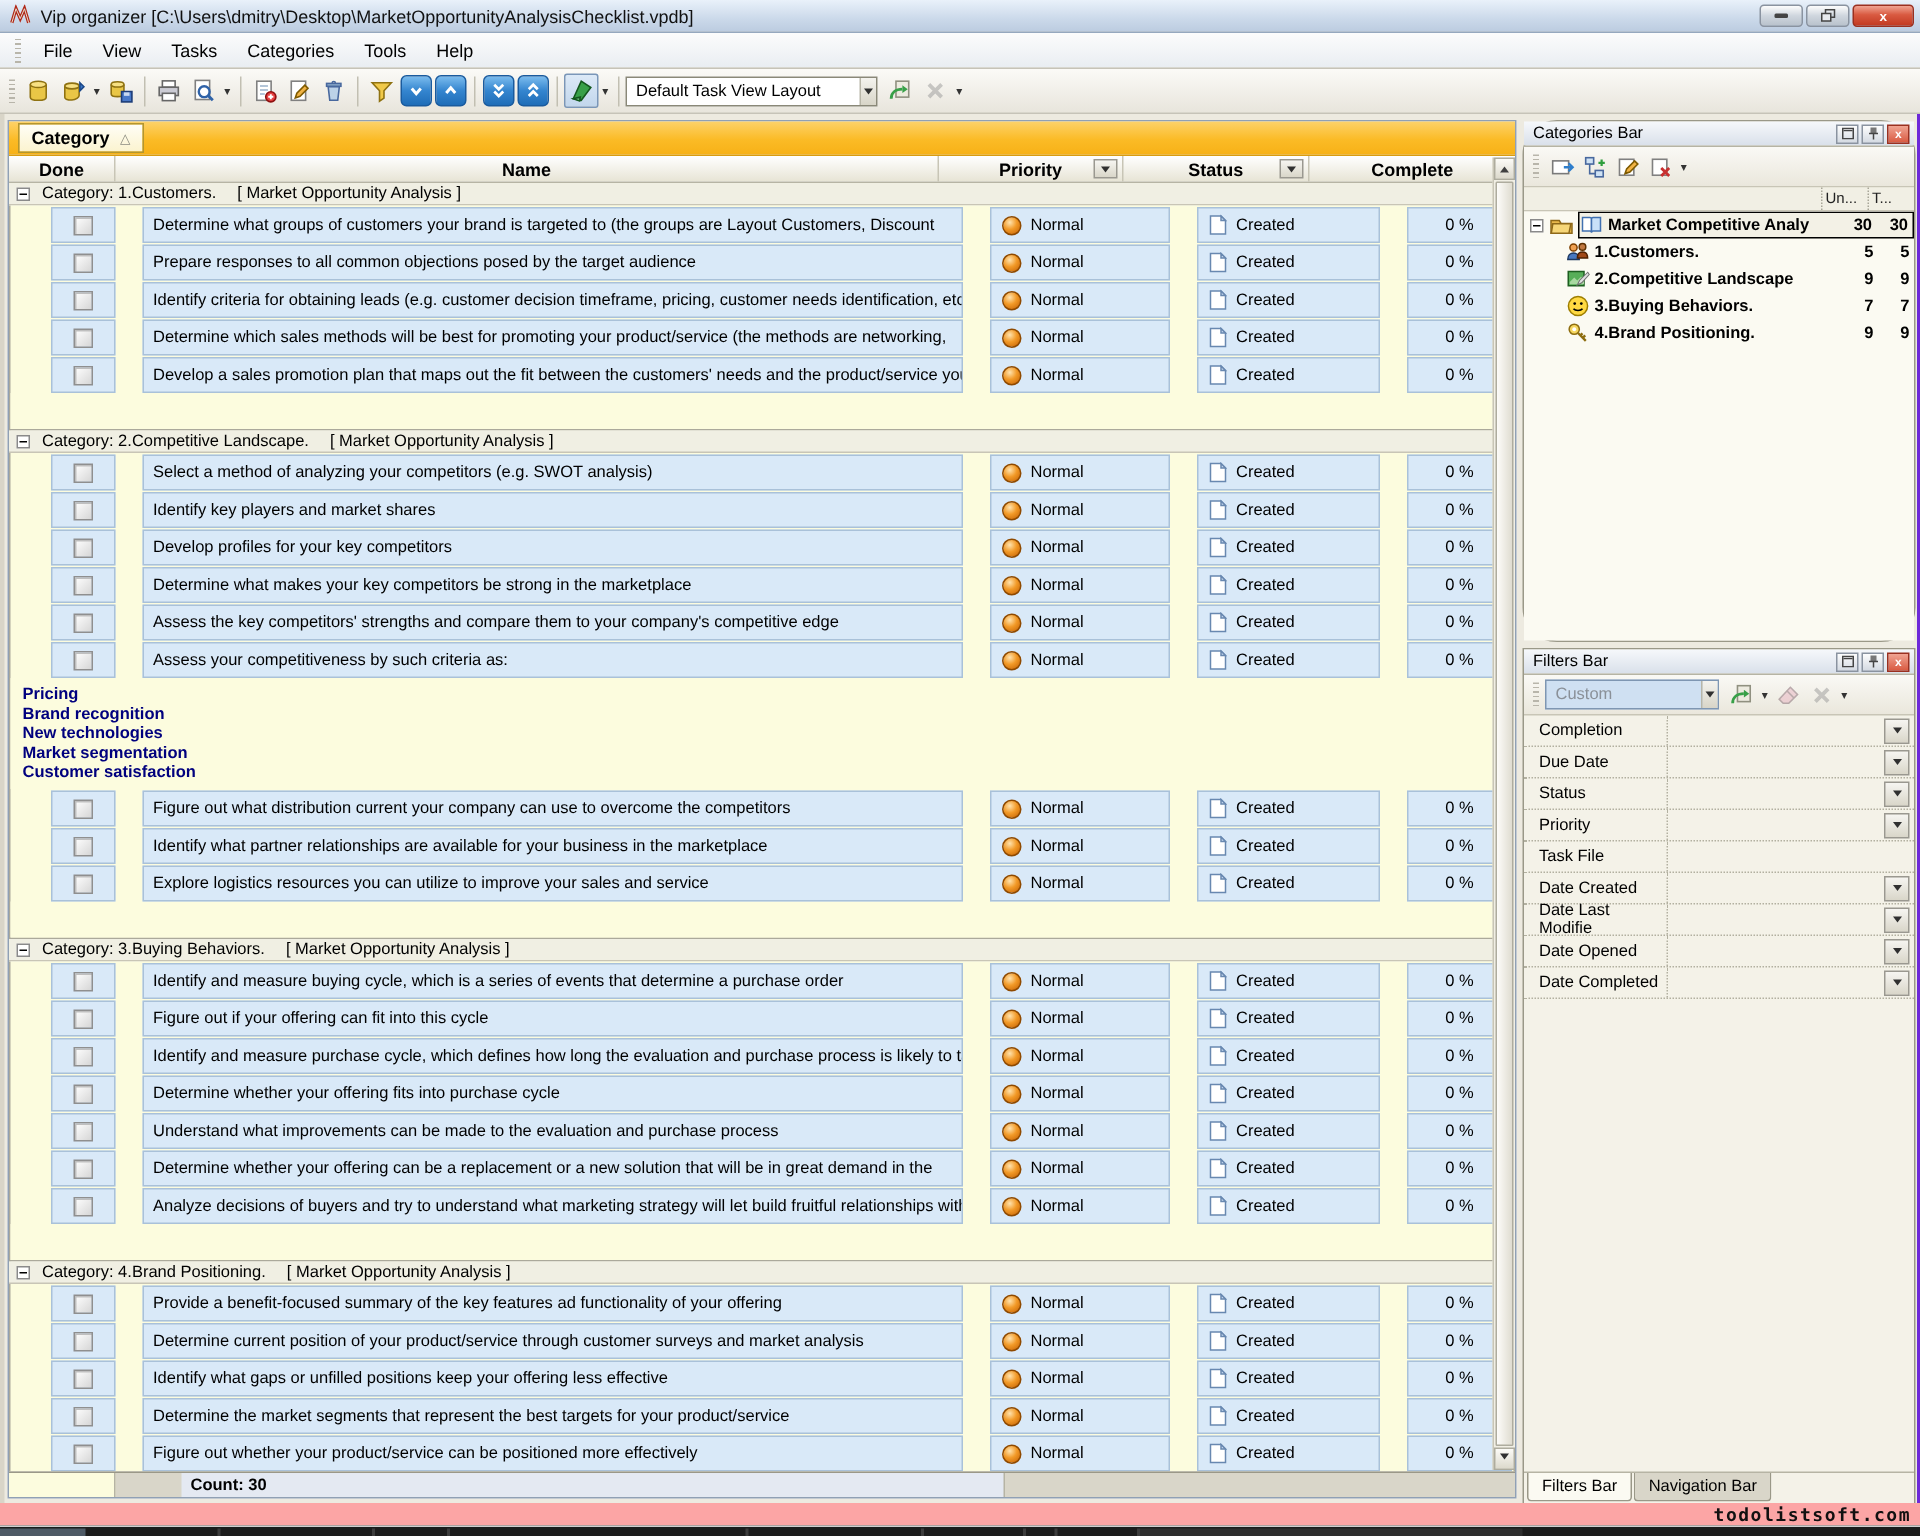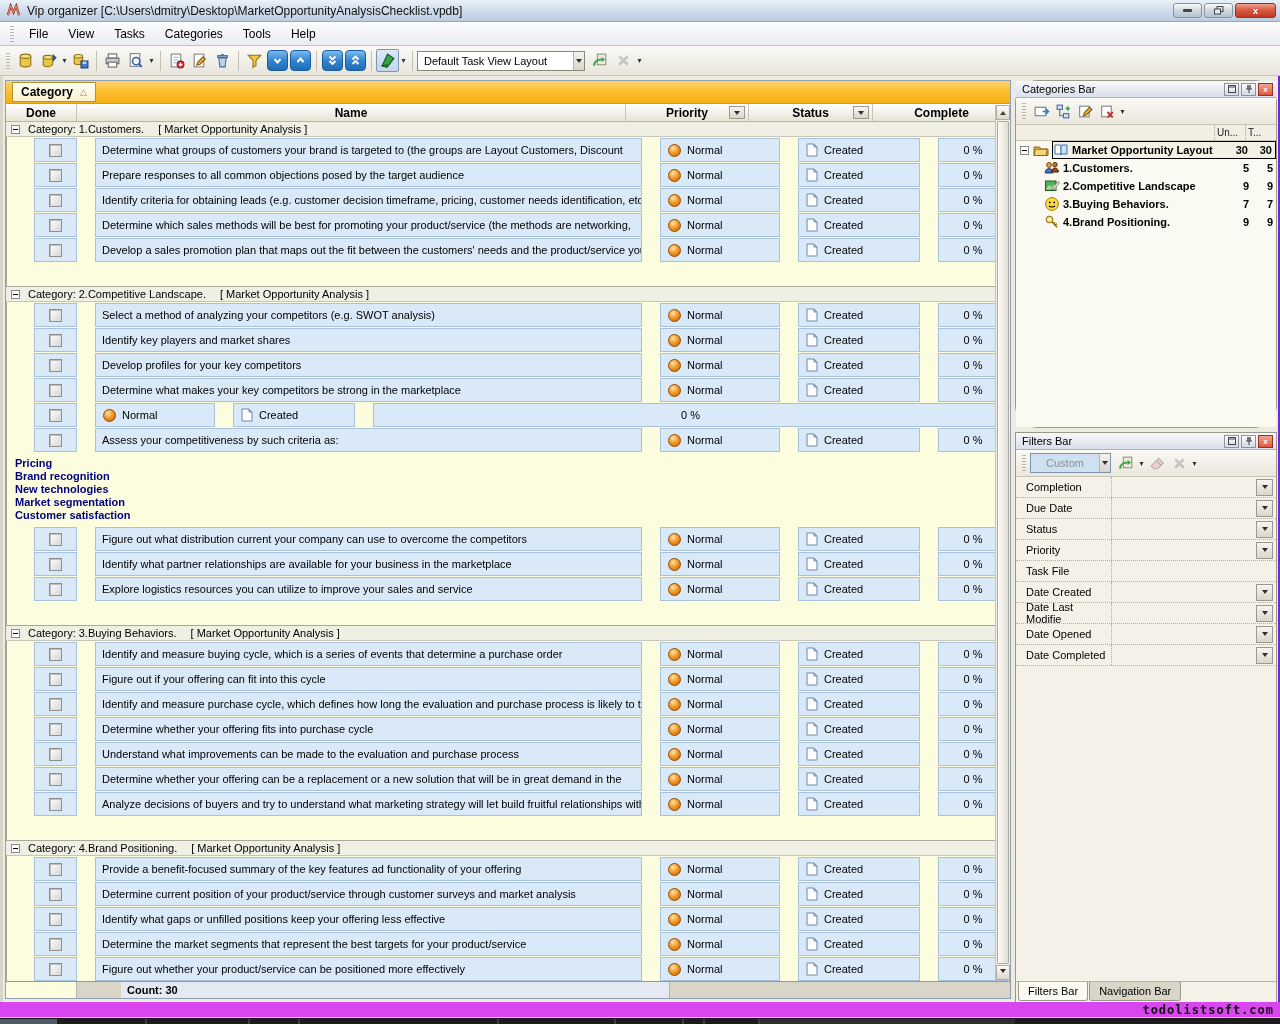--- a/index.html
+++ b/index.html
@@ -102,21 +102,21 @@
   .f-row { height:21px; display:flex; align-items:center; border-bottom:1px dotted #B2B0A0; font-size:11px; }
   .f-label { width:96px; padding-left:10px; border-right:1px dotted #B2B0A0; align-self:stretch; display:flex; align-items:center; }
   .f-val { flex:1; align-self:stretch; }
   .f-drop { width:17px; height:17px; margin-right:3px; border:1px solid #9A9890; background:linear-gradient(#F6F5F1,#D9D6C9); display:flex; align-items:center; justify-content:center; }
   .f-empty { flex:1; }
   .ptabs { height:22px; display:flex; align-items:flex-start; border-top:1px solid #B6B4A4; background:#F4F2E8; padding-left:2px; }
   .ptab { padding:3px 9px; font-size:11px; border:1px solid #9A9888; border-top:none; border-radius:0 0 3px 3px; background:#D9D6C9; margin-right:1px; }
   .ptab.active { background:#FBFAF2; }
 
   
-  .footer { position:absolute; top:1002px; left:0; width:1280px; height:15px; background:#d946ef; display:flex; align-items:flex-end; justify-content:flex-end; padding-right:6px; font-family:"DejaVu Sans Mono", monospace; font-weight:bold; font-size:12px; letter-spacing:1px; color:#111; }
+  .footer { position:absolute; top:1002px; left:0; width:1280px; height:15px; background:#fca5a5; display:flex; align-items:flex-end; justify-content:flex-end; padding-right:6px; font-family:"DejaVu Sans Mono", monospace; font-weight:bold; font-size:12px; letter-spacing:1px; color:#111; }
   .taskbar { position:absolute; top:1017px; left:0; width:1280px; height:7px; background:#1C1C1C; border-top:1px solid #CFCFCF; }
   .taskbar .seg { position:absolute; top:1px; bottom:0; background:#4E5A66; }
   .taskbar .div { position:absolute; top:1px; bottom:0; width:2px; background:#3C3C3C; }
 </style>
 </head>
 <body>
 
 <div class="titlebar">
   <svg class="app-icon" viewBox="0 0 16 16">
       <path d="M2 13L5 3l3 7 3-7 3 10" fill="none" stroke="#B02818" stroke-width="2.4"></path>
@@ -509,20 +509,23 @@
               </svg>
               <span>Created</span>
             </div>
             <div class="cell comp">
               <span>0 %</span>
             </div>
           </div>
           <div class="trow">
             <div class="cell done">
               <div class="cb"></div>
+            </div>
+            <div class="cell name">
+              <span>Assess the key competitors' strengths and compare them to your company's competitive edge</span>
             </div>
             <div class="cell pri">
               <div class="ball"></div>
               <span>Normal</span>
             </div>
             <div class="cell status">
               <svg class="page-ic" viewBox="0 0 12 14">
                 <path d="M1 1h7l3 3v9H1z" fill="#FFF" stroke="#6888B0"></path>
                 <path d="M8 1l3 3H8z" fill="#CBDCF2" stroke="#6888B0"></path>
               </svg>
@@ -984,21 +987,21 @@
             <div class="exp-box" style="margin-right: 4px;"></div>
             <div class="icon"><svg viewBox="0 0 16 16">
                 <path d="M1 5h5.5l1.2 2H15v6.5H1z" fill="#E8B84C" stroke="#8E6818"></path>
                 <path d="M2.2 7.2h12L13 13.5H1.2z" fill="#F6D678" stroke="#8E6818"></path>
               </svg></div>
             <div class="focusbox">
               <div class="icon"><svg viewBox="0 0 16 16">
                   <path d="M2 3h5c1 0 1 1 1 1v9s0-1-1-1H2z" fill="#FFF" stroke="#4070B0"></path>
                   <path d="M14 3H9c-1 0-1 1-1 1v9s0-1 1-1h5z" fill="#C8E0F8" stroke="#4070B0"></path>
                 </svg></div>
-              <span class="lbl">Market Opportunity Layout</span>
+              <span class="lbl">Market Competitive Analy</span>
               <span class="num">30</span>
               <span class="num">30</span>
             </div>
           </div>
           <div class="tree-row child">
             <div class="icon"><svg viewBox="0 0 16 16">
                 <circle cx="5" cy="5" r="2.4" fill="#F0A050" stroke="#7E4000"></circle>
                 <path d="M1.2 13c0-3 1.9-4.4 3.8-4.4S8.8 10 8.8 13z" fill="#4878C0" stroke="#1E3860"></path>
                 <circle cx="11" cy="4.6" r="2.2" fill="#C07840" stroke="#5E3000"></circle>
                 <path d="M7.6 12c0-2.8 1.7-4 3.4-4s3.4 1.2 3.4 4z" fill="#A04818" stroke="#4E2000"></path>
@@ -1053,21 +1056,21 @@
         <span class="pbtn">
             <svg width="8" height="10" viewBox="0 0 8 10">
               <path d="M2 1h4v4H2z" fill="#777"></path>
               <path d="M1 5h6M4 5v4" stroke="#444"></path>
             </svg>
           </span>
         <span class="pbtn close">x</span>
       </div>
       <div class="ptool">
         <span class="grip"></span>
-        <div class="combo" style="width:81px; background:#CFE0F2; border-color:#7E96B2;text-align:center;">
+        <div class="combo" style="width:116px; background:#CFE0F2; border-color:#7E96B2;">
           <span class="combo-text" style="flex:1; color:#8A9098;">Custom</span>
           <span class="combo-arrow">
               <span class="arr-down"></span>
             </span>
         </div>
         <div class="tbtn" style="margin-left:4px;">
             <svg viewBox="0 0 16 16">
               <rect x="5" y="2" width="8" height="10" fill="#EDEBE0" stroke="#909080"></rect>
               <path d="M2 13c0-4 3-6 7-6" fill="none" stroke="#38A048" stroke-width="1.8"></path>
               <path d="M9 4.6L9 9.4 12.4 7z" fill="#38A048"></path>

